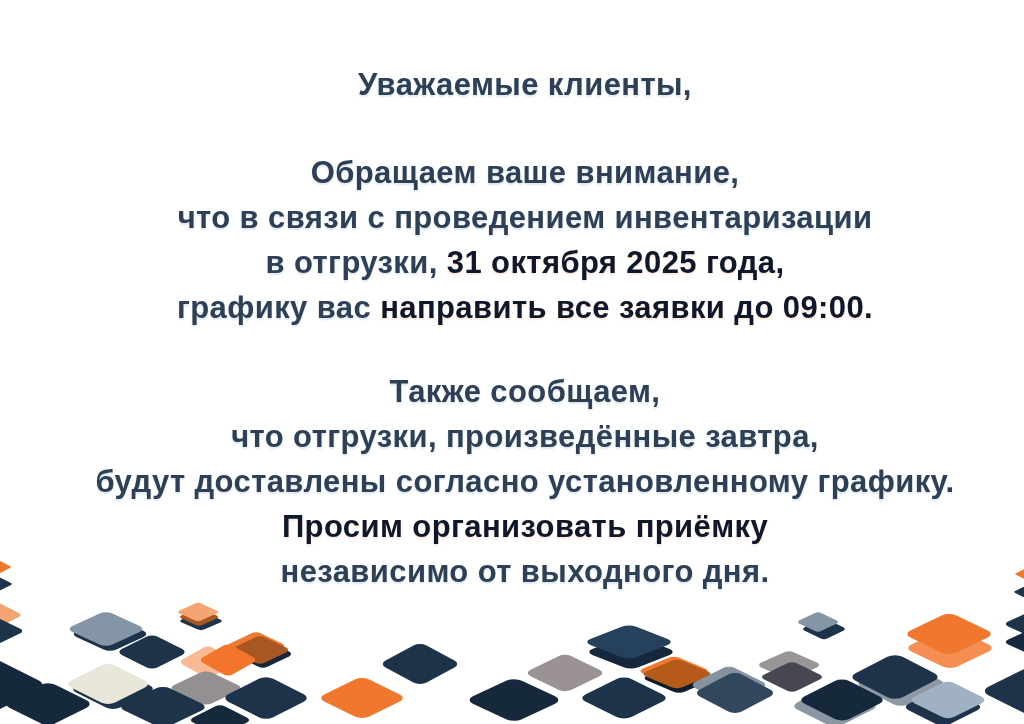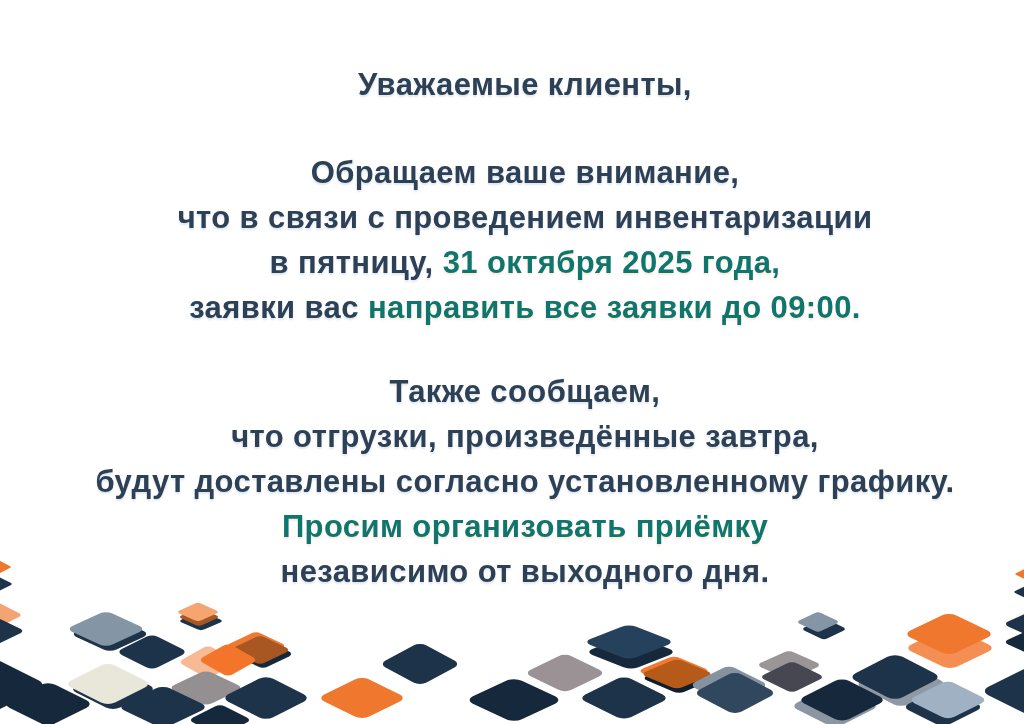--- a/index.html
+++ b/index.html
@@ -49,21 +49,21 @@
     left: 0;
     width: 100%;
   }
   .para2 {
     position: absolute;
     top: 369px;
     left: 0;
     width: 100%;
   }
   .accent {
-    color: #0f766e;
+    color: #0f172a;
     text-shadow: 0 2px 2px rgba(247,205,175,0.45);
   }
   .mosaic {
     position: absolute;
     left: 0;
     top: 0;
     width: 1024px;
     height: 724px;
     pointer-events: none;
   }
@@ -147,25 +147,25 @@
   </svg>
 
   <section class="text-block">
 
     <h1 class="line greeting">Уважаемые клиенты,</h1>
 
     <div class="para1">
       <div class="line">Обращаем ваше внимание,</div>
       <div class="line">что в связи с проведением инвентаризации</div>
       <div class="line">
-        <span>в пятницу,</span>
+        <span>в отгрузки,</span>
         <span class="accent">31 октября 2025 года,</span>
       </div>
       <div class="line">
-        <span>заявки вас</span>
+        <span>графику вас</span>
         <span class="accent">направить все заявки до 09:00.</span>
       </div>
     </div>
 
     <div class="para2">
       <div class="line">Также сообщаем,</div>
       <div class="line">что отгрузки, произведённые завтра,</div>
       <div class="line">будут доставлены согласно установленному графику.</div>
       <div class="line accent">Просим организовать приёмку</div>
       <div class="line">независимо от выходного дня.</div>

